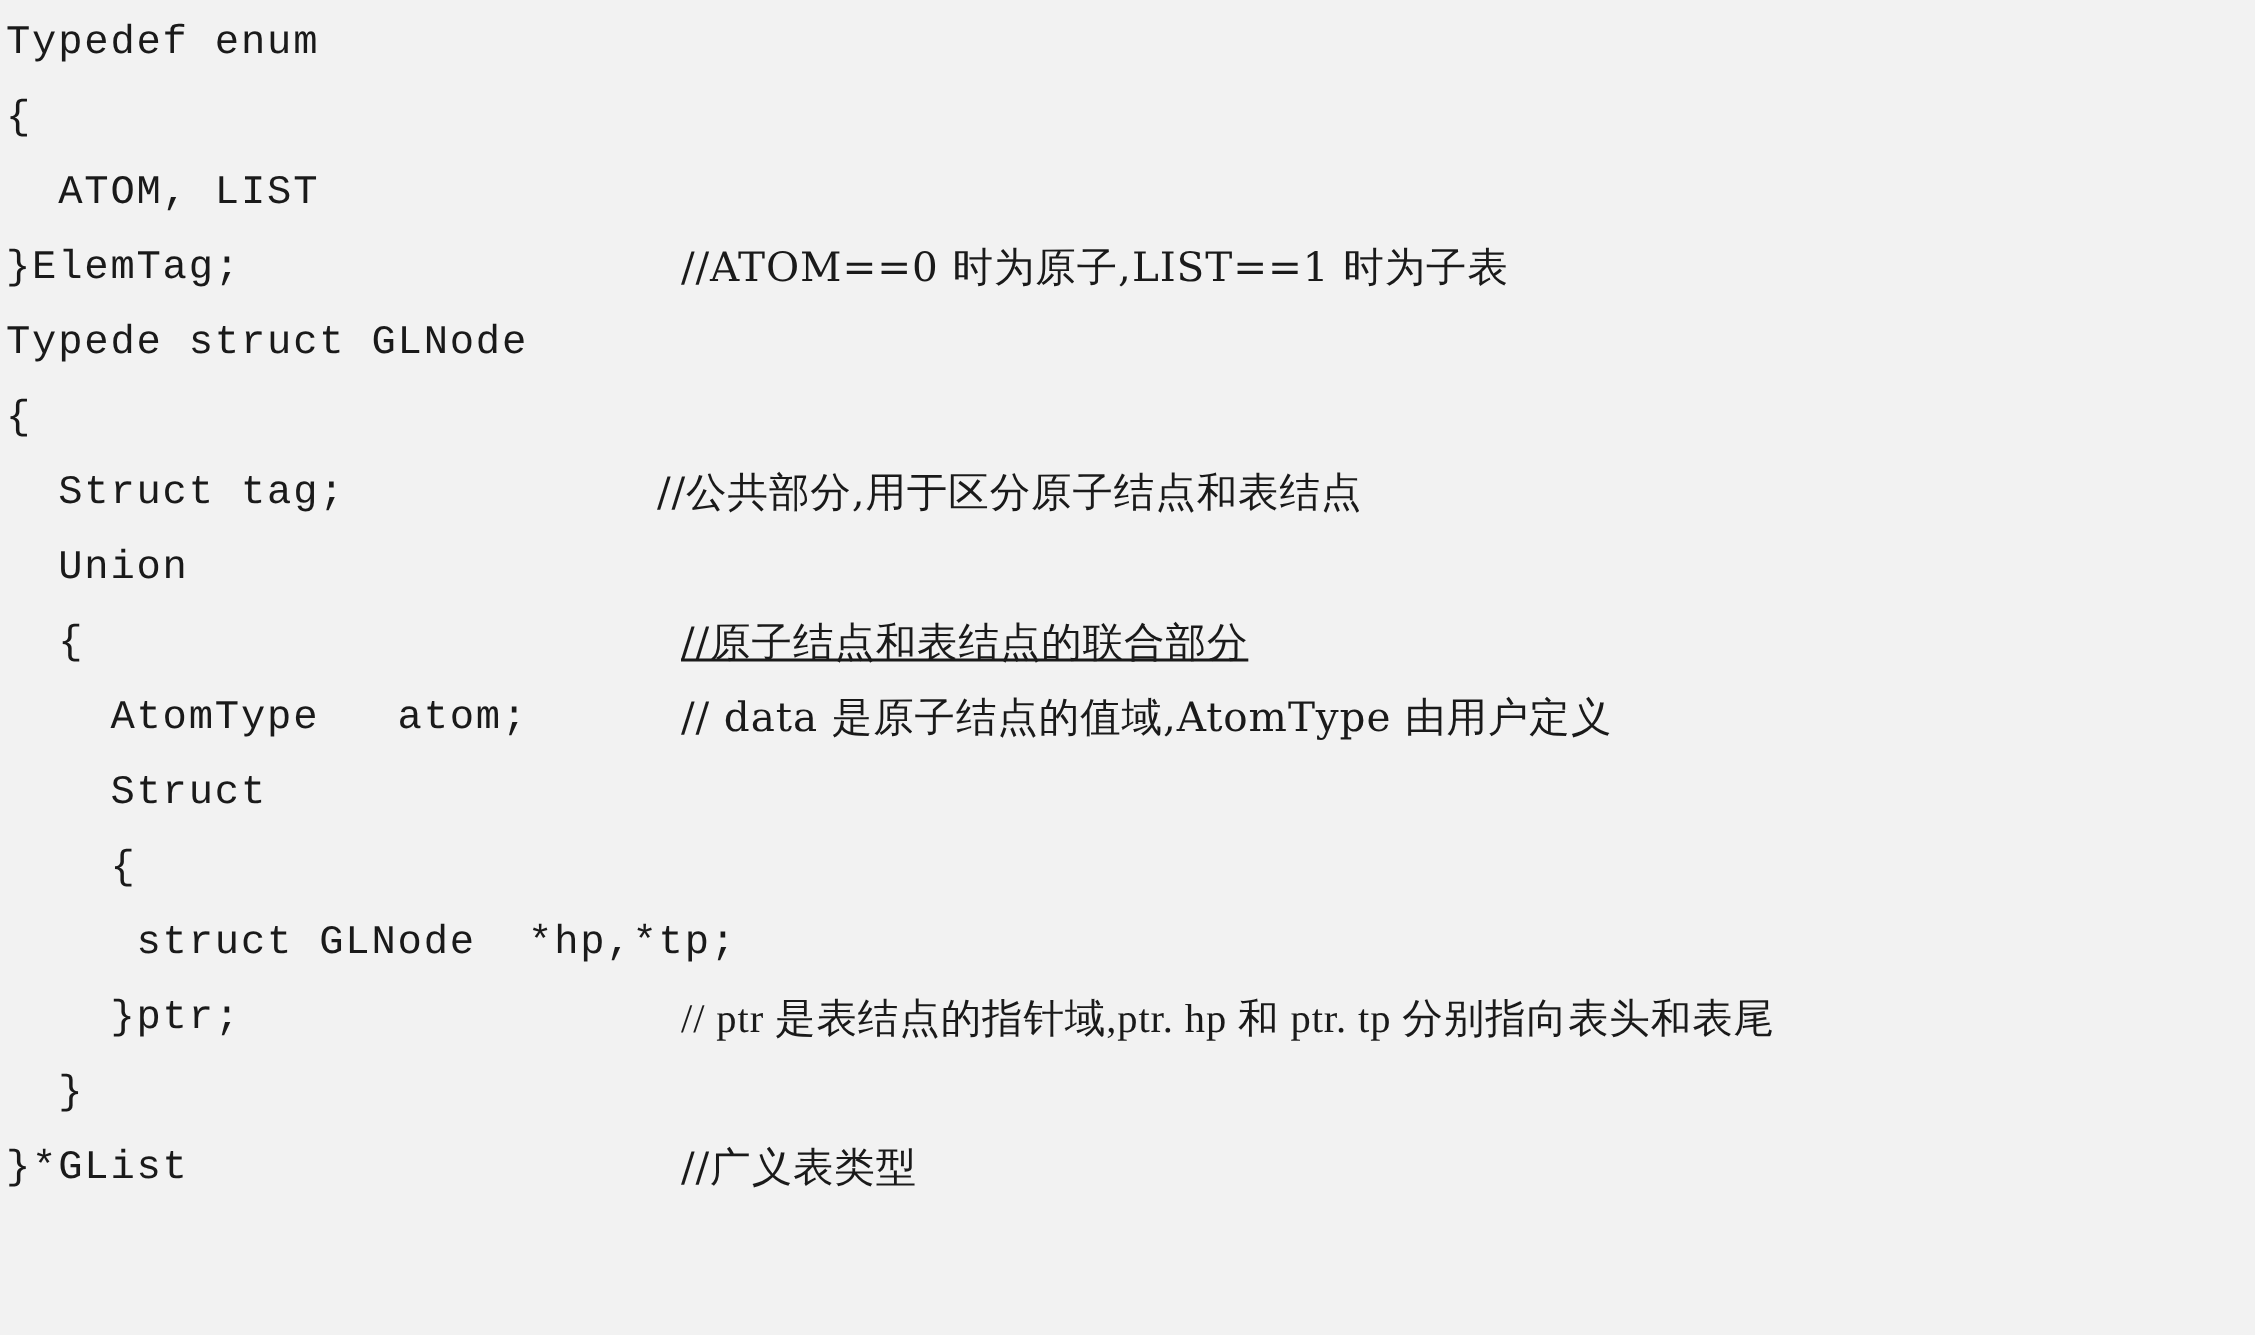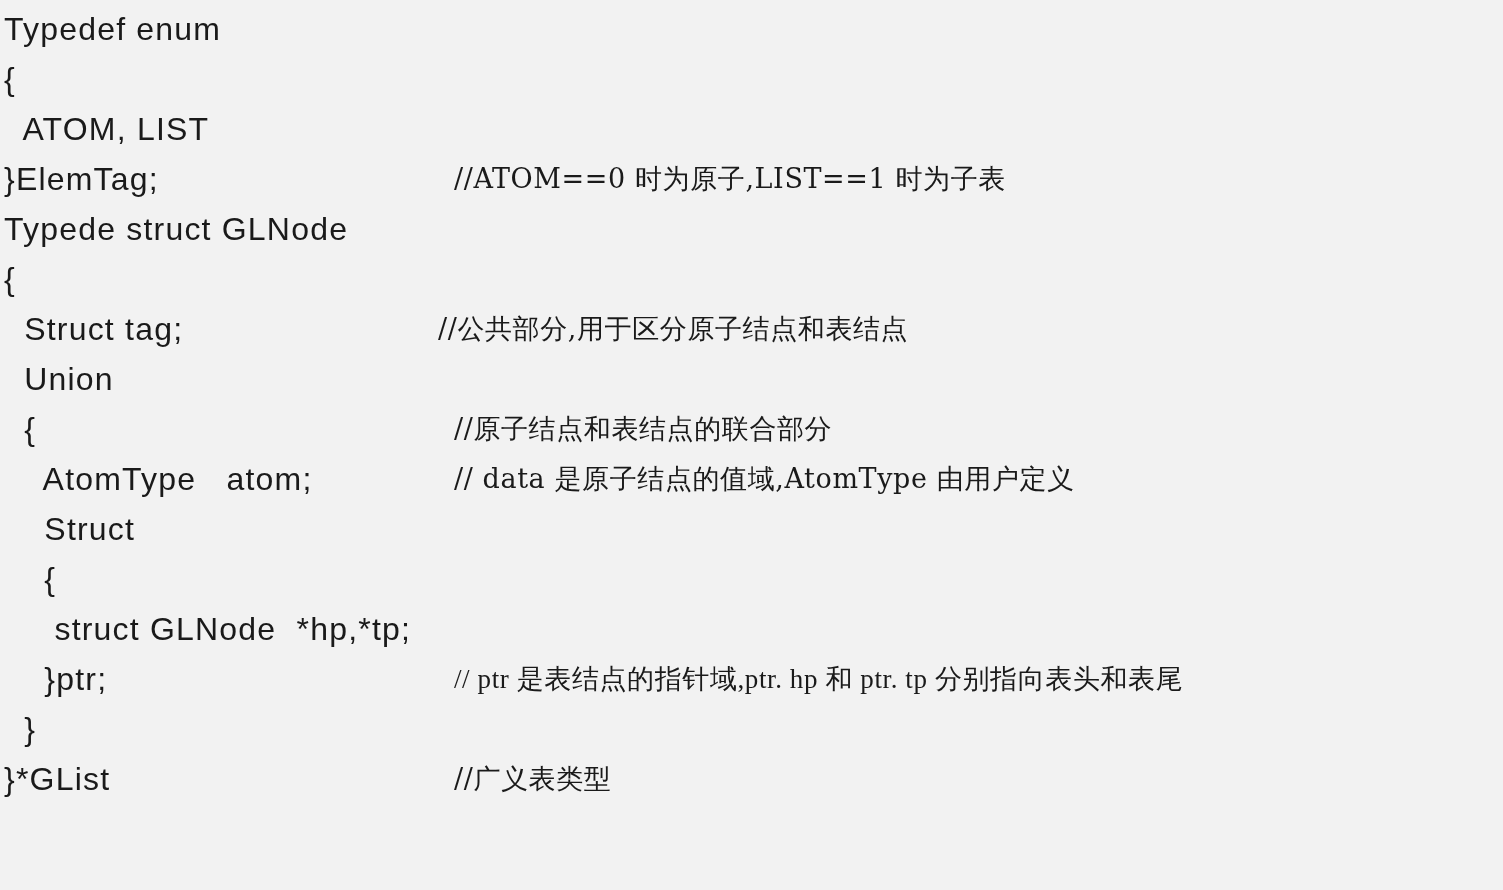--- a/index.html
+++ b/index.html
@@ -21,22 +21,22 @@
   .code-line {
     display: flex;
     align-items: baseline;
     height: 50px;
     line-height: 50px;
     white-space: pre;
     font-size: 27px;
     letter-spacing: 0.5px;
   }
   .code-part {
-    font-family: Liberation Sans, sans-serif;
-    font-size: 32px;
+    font-family: Liberation Mono, monospace;
+    font-size: 27px;
     white-space: pre;
     letter-spacing: 1.2px;
   }
   .comment-part {
     font-family: "DejaVu Serif", serif;
     font-size: 27px;
     white-space: pre;
     letter-spacing: 0.6px;
   }
   .col-code {
@@ -51,21 +51,21 @@
 
 <div id="code-block">
     <div class="code-line"><span class="code-part col-code">Typedef enum</span></div>
     <div class="code-line"><span class="code-part col-code">{</span></div>
     <div class="code-line"><span class="code-part col-code">  ATOM, LIST</span></div>
     <div class="code-line" style="position: relative;"><span class="code-part col-code">}ElemTag;</span><span class="col-spacer" style="display: inline-block; width: 1px;"></span><span class="comment-part" style="position: absolute; left: 450px;">//ATOM==0 时为原子,LIST==1 时为子表</span></div>
     <div class="code-line"><span class="code-part col-code">Typede struct GLNode</span></div>
     <div class="code-line"><span class="code-part col-code">{</span></div>
     <div class="code-line" style="position: relative;"><span class="code-part col-code">  Struct tag;</span><span class="col-spacer" style="display: inline-block; width: 1px;"></span><span class="comment-part" style="position: absolute; left: 434px;">//公共部分,用于区分原子结点和表结点</span></div>
     <div class="code-line"><span class="code-part col-code">  Union</span></div>
-    <div class="code-line" style="position: relative;"><span class="code-part col-code">  {</span><span class="col-spacer" style="display: inline-block; width: 1px;"></span><span class="comment-part" style="position: absolute; left: 450px;">//原子结点和表结点的联合部分</span></div>
+    <div class="code-line" style="position: relative;"><span class="code-part col-code">  {</span><span class="col-spacer" style="display: inline-block; width: 1px;"></span><span class="comment-part" style="position: absolute; left: 450px; text-decoration: underline;">//原子结点和表结点的联合部分</span></div>
     <div class="code-line" style="position: relative;"><span class="code-part col-code">    AtomType   atom;</span><span class="col-spacer" style="display: inline-block; width: 1px;"></span><span class="comment-part" style="position: absolute; left: 450px;">// data 是原子结点的值域,AtomType 由用户定义</span></div>
     <div class="code-line"><span class="code-part col-code">    Struct</span></div>
     <div class="code-line"><span class="code-part col-code">    {</span></div>
     <div class="code-line"><span class="code-part col-code">     struct GLNode  *hp,*tp;</span></div>
     <div class="code-line" style="position: relative;"><span class="code-part col-code">    }ptr;</span><span class="col-spacer" style="display: inline-block; width: 1px;"></span><span class="comment-part" style="position: absolute; left: 450px; font-family: Liberation Serif, serif;">// ptr 是表结点的指针域,ptr. hp 和 ptr. tp 分别指向表头和表尾</span></div>
     <div class="code-line"><span class="code-part col-code">  }</span></div>
     <div class="code-line" style="position: relative;"><span class="code-part col-code">}*GList</span><span class="col-spacer" style="display: inline-block; width: 1px;"></span><span class="comment-part" style="position: absolute; left: 450px;">//广义表类型</span></div>
   </div>
 
 </body></html>

